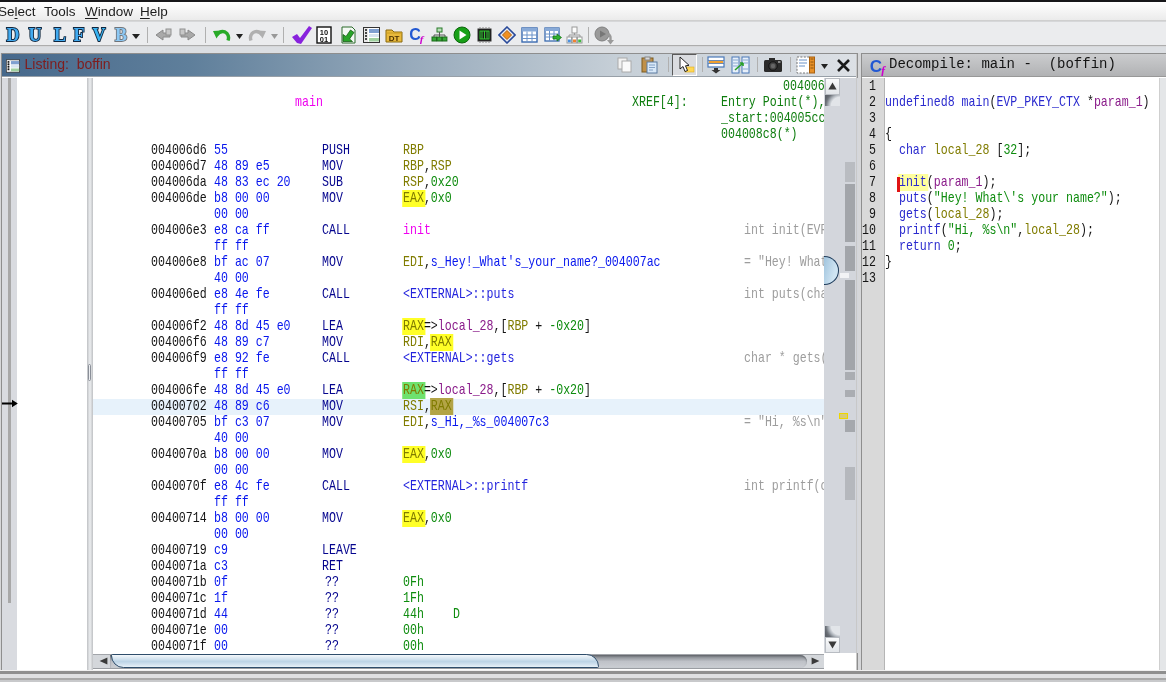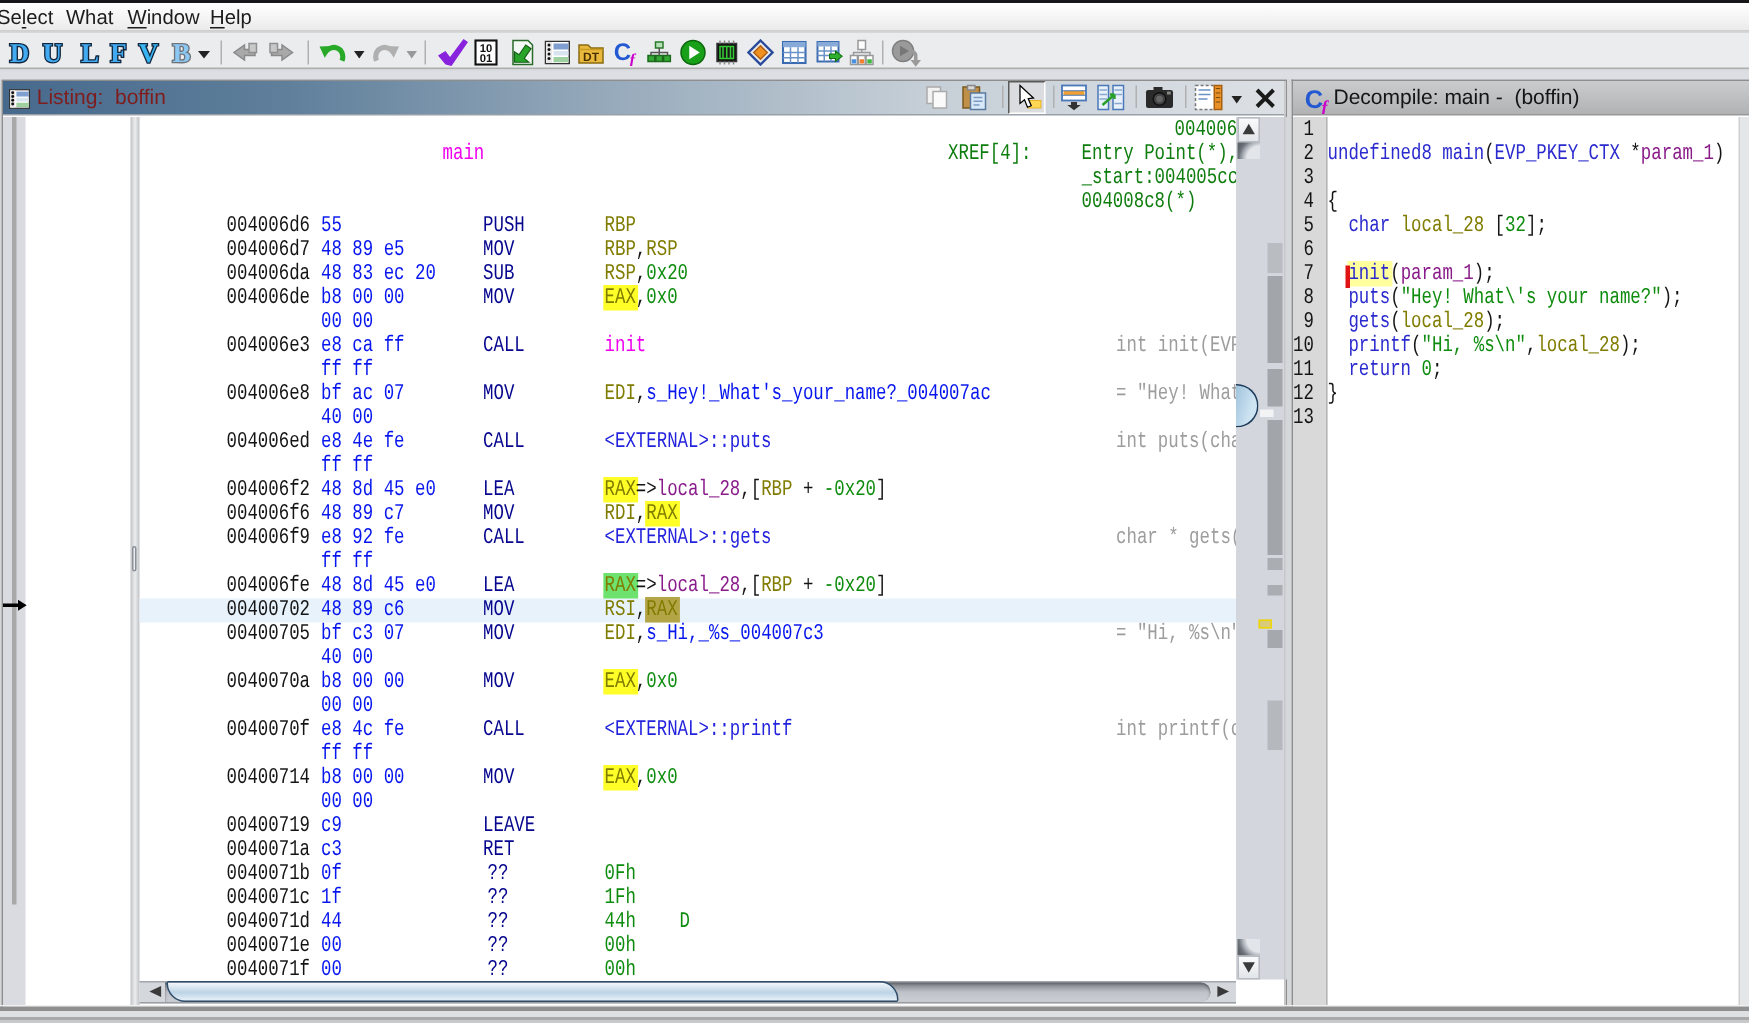--- a/index.html
+++ b/index.html
@@ -8,21 +8,21 @@
 .m { font-family:"Liberation Mono", monospace; font-size:15px; line-height:16px;
   height:16px; white-space:pre; transform:scaleX(0.7733); transform-origin:0 0; }
 .abs { position:absolute; }
 .u { text-decoration:underline; text-underline-offset:2px; }
 </style></head>
 <body>
 <div id="pg">
 <div class="abs" style="left:0;top:0;width:1166px;height:2px;background:#17171a;"></div>
 <div class="abs" style="left:0;top:2px;width:1166px;height:19px;background:linear-gradient(#ffffff,#ebebeb);border-bottom:1px solid #cfcfcf;"></div>
 <div class="abs" style="left:-2px;top:4px;height:16px;font-size:13.5px;color:#1c1c1c;">Se<span class="u">l</span>ect</div>
-<div class="abs" style="left:44px;top:4px;height:16px;font-size:13.5px;color:#1c1c1c;">What</div>
+<div class="abs" style="left:44px;top:4px;height:16px;font-size:13.5px;color:#1c1c1c;">Tools</div>
 <div class="abs" style="left:85px;top:4px;height:16px;font-size:13.5px;color:#1c1c1c;"><span class="u">W</span>indow</div>
 <div class="abs" style="left:140px;top:4px;height:16px;font-size:13.5px;color:#1c1c1c;"><span class="u">H</span>elp</div>
 <div class="abs" style="left:0;top:22px;width:1166px;height:24px;background:#ebecee;border-bottom:1px solid #adadad;"></div>
 <div class="abs" style="left:0;top:47px;width:1166px;height:6px;background:#dbdee2;"></div>
 <svg class="abs" style="left:3px;top:25px;" width="20" height="20" viewBox="0 0 20 20">
       <text x="10" y="16" text-anchor="middle" font-family="Liberation Serif" font-weight="bold" font-size="18" fill="#41aaf0" stroke="#10263e" stroke-width="1.8" paint-order="stroke">D</text>
     </svg>
 <svg class="abs" style="left:24.5px;top:25px;" width="20" height="20" viewBox="0 0 20 20">
       <text x="10" y="16" text-anchor="middle" font-family="Liberation Serif" font-weight="bold" font-size="18" fill="#41aaf0" stroke="#10263e" stroke-width="1.8" paint-order="stroke">U</text>
     </svg>
@@ -383,21 +383,21 @@
 <svg class="abs" style="left:811px;top:657.3px;" width="9" height="8">
       <path d="M0.6 0.4 L0.6 7.6 L8.4 4 Z" fill="#3a3a3a"></path>
     </svg>
 <div class="abs" style="left:93px;top:667.5px;width:731px;height:1px;background:#9a9da2;"></div>
 <div class="abs" style="left:860.5px;top:53px;width:305.5px;height:621px;border:1px solid #8e8e8e;border-right:none;background:#ffffff;"></div>
 <div class="abs" style="left:861.5px;top:54px;width:304.5px;height:23px;background:linear-gradient(#cbccce,#b1b2b4);border-bottom:1px solid #989898;"></div>
 <svg class="abs" style="left:868px;top:56px;" width="20" height="20" viewBox="0 0 20 20">
       <text x="8" y="16" font-size="17" font-weight="bold" font-family="Liberation Sans" text-anchor="middle" fill="#2258d2">C</text>
       <text x="15" y="19" font-size="12" font-weight="bold" font-family="Liberation Serif" font-style="italic" text-anchor="middle" fill="#cc00cc">f</text>
     </svg>
-<div class="abs" style="left:889px;top:56px;font-size:14px;color:#141414;">Decompile: main -&nbsp;&nbsp;(boffin)</div>
+<div class="abs" style="left:889px;top:56px;font-size:14px;color:#141414;font-family:Liberation Mono, monospace;">Decompile: main -&nbsp;&nbsp;(boffin)</div>
 <div class="abs" style="left:861.5px;top:78px;width:23px;height:592px;background:#d9d9d9;border-right:1px solid #b5b5b5;"></div>
 <div class="abs" style="left:1158.5px;top:78px;width:1.5px;height:592px;background:#cfcfcf;"></div>
 <div class="abs" style="left:1160px;top:78px;width:6px;height:592px;background:#e4e6e8;"></div>
 <div class="m" style="position:absolute;left:857.6px;top:79px;width:18px;text-align:right;color:#141414;transform-origin:100% 0;">1</div>
 <div class="m" style="position:absolute;left:857.6px;top:95px;width:18px;text-align:right;color:#141414;transform-origin:100% 0;">2</div>
 <div class="m" style="position:absolute;left:857.6px;top:111px;width:18px;text-align:right;color:#141414;transform-origin:100% 0;">3</div>
 <div class="m" style="position:absolute;left:857.6px;top:127px;width:18px;text-align:right;color:#141414;transform-origin:100% 0;">4</div>
 <div class="m" style="position:absolute;left:857.6px;top:143px;width:18px;text-align:right;color:#141414;transform-origin:100% 0;">5</div>
 <div class="m" style="position:absolute;left:857.6px;top:159px;width:18px;text-align:right;color:#141414;transform-origin:100% 0;">6</div>
 <div class="m" style="position:absolute;left:857.6px;top:175px;width:18px;text-align:right;color:#141414;transform-origin:100% 0;">7</div>

